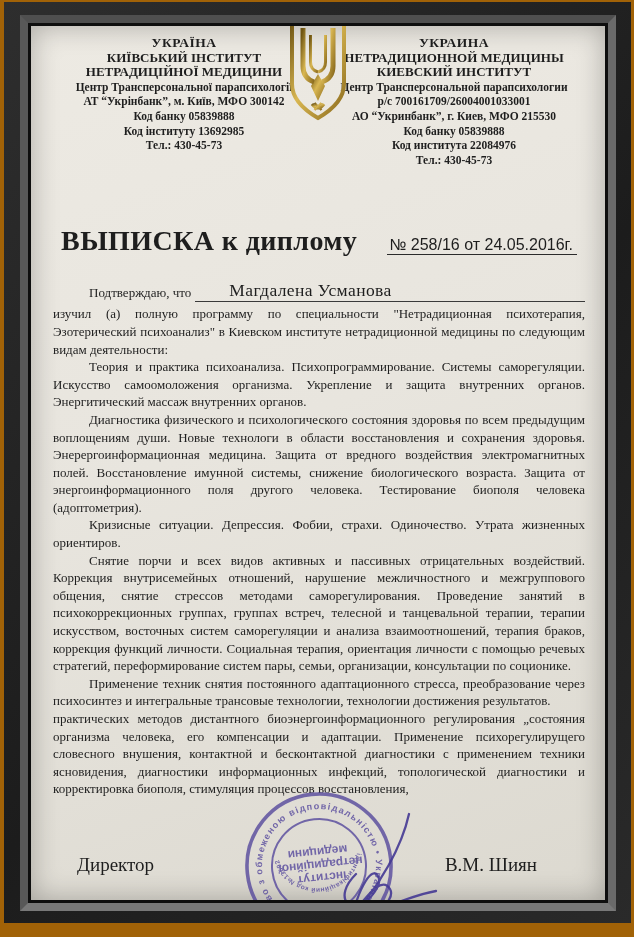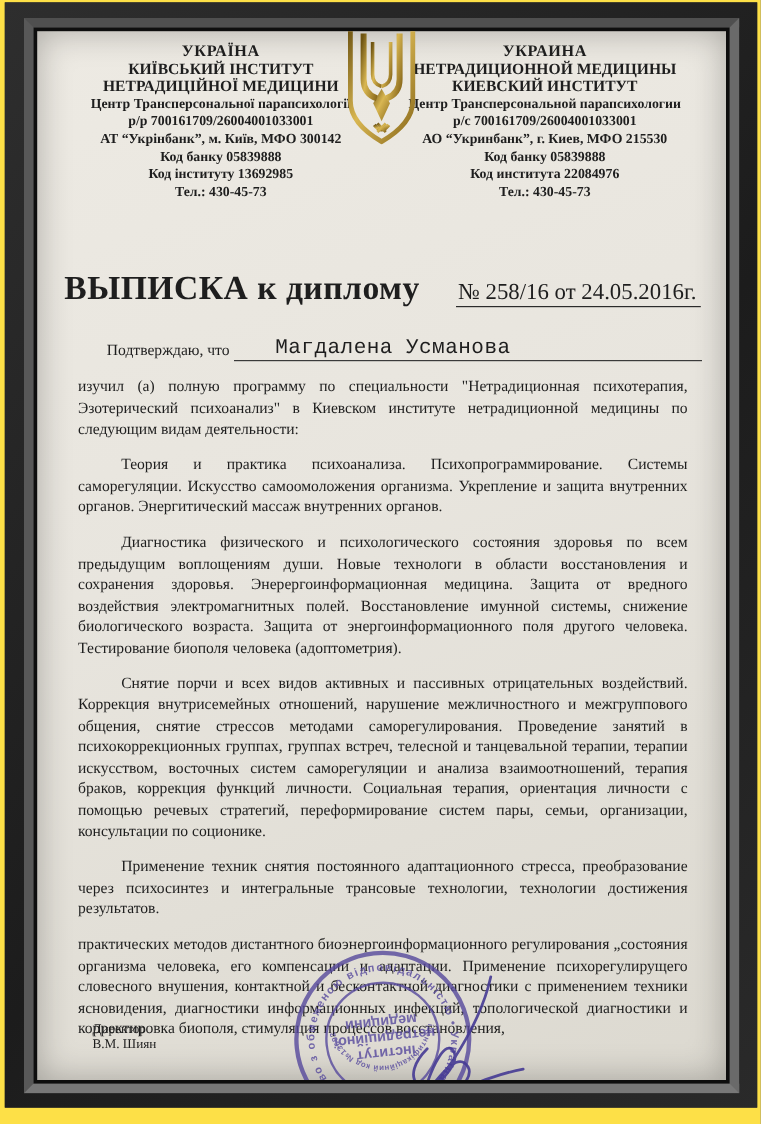--- a/index.html
+++ b/index.html
@@ -1,18 +1,18 @@
 <!DOCTYPE html>
 <html><head>
 <meta charset="utf-8">
 <style>
   html,body{margin:0;padding:0;background:#888;}
   .photo{
     position:relative;width:634px;height:937px;overflow:hidden;
-    background:#fde047;
+    background:#a16207;
     font-family:"Liberation Serif","DejaVu Serif",serif;
   }
   
   .frame{position:absolute;left:4px;top:2px;right:3px;bottom:14px;background:#232323;}
   .frame:before{content:"";position:absolute;inset:0;background:linear-gradient(135deg,#2e2e2e 0%,#1c1c1c 55%,#2a2a2a 100%);}
   .bevel{position:absolute;left:16px;top:13px;right:15px;bottom:12px;
     border:8px solid #5d5d5d;border-color:#4f4f4f #6a6a6a #787878 #585858;
     background:#0e0e0e;}
   .paper{
     position:absolute;left:31px;top:26px;width:574px;height:874px;overflow:hidden;
@@ -26,41 +26,41 @@
   .header-row{display:flex;justify-content:space-between;margin-top:4px;}
   .header-col{width:262px;text-align:center;font-weight:bold;line-height:14.6px;font-size:11.5px;}
   .header-col .h1{font-size:13.5px;letter-spacing:.5px;}
   .header-col .h2{font-size:13px;}
   .emblem{position:absolute;left:50%;top:-6px;transform:translateX(-50%);width:66px;height:114px;}
 
   
   .title-row{margin-top:58px;text-align:center;white-space:nowrap;}
   .title-main{font-size:28px;font-weight:bold;letter-spacing:.4px;}
   .title-number{
-    font-family:Liberation Serif, serif;
-    font-size:19px;margin-left:26px;border-bottom:1.6px solid #2b2b2b;padding:0 4px 1px 2px;
+    font-family:Liberation Sans, sans-serif;
+    font-size:16px;margin-left:26px;border-bottom:1.6px solid #2b2b2b;padding:0 4px 1px 2px;
   }
 
   
   .confirm-row{display:flex;align-items:flex-end;margin-top:23px;padding-left:36px;}
   .confirm-prefix{font-size:13px;white-space:nowrap;padding-bottom:1px;}
   .name-wrap{flex:1;border-bottom:1.6px solid #3a3a3a;margin-left:4px;padding-left:34px;}
-  .student-name{font-size:17.5px;letter-spacing:.4px;font-family:Liberation Mono, monospace;}
+  .student-name{font-size:17.5px;letter-spacing:.4px;}
 
   
   .body{margin-top:3px;font-size:13px;line-height:17.6px;text-align:justify;}
-  .body p{margin:12px;}
+  .body p{margin:0;}
   .body p.indent{text-indent:36px;}
   .caps-label{letter-spacing:.5px;}
   .sp{display:inline-block;width:26px;}
 
   
   .footer-row{position:absolute;left:46px;right:0;bottom:24px;display:flex;
-    justify-content:space-between;font-size:11px;flex-direction:column;}
-  .sig-name{padding-right:32px;}
+    justify-content:space-between;font-size:19px;}
+  .sig-name{padding-right:68px;}
 
   .stamp-svg{position:absolute;left:200px;top:752px;opacity:.92;}
   .sign-svg{position:absolute;left:225px;top:728px;}
 </style>
 </head>
 <body>
 
 <div class="photo">
   <div class="frame">
     <div class="bevel"></div>
@@ -89,21 +89,20 @@
           <path d="M29.5 83 L36.5 90 M36.5 83 L29.5 90" fill="none" stroke="url(#gold)" stroke-width="2.4"></path>
         </svg>
       </div>
 
       <div class="header-row">
         <div class="header-col">
           <div class="h1">УКРАЇНА</div>
           <div class="h2">КИЇВСЬКИЙ ІНСТИТУТ</div>
           <div class="h2">НЕТРАДИЦІЙНОЇ МЕДИЦИНИ</div>
           <div>Центр Трансперсональної парапсихології</div>
-          <div>р/р 700161709/26004001033001</div>
           <div>АТ “Укрінбанк”, м. Київ, МФО 300142</div>
           <div>Код банку 05839888</div>
           <div>Код інституту 13692985</div>
           <div>Тел.: 430-45-73</div>
         </div>
         <div class="header-col">
           <div class="h1">УКРАИНА</div>
           <div class="h2">НЕТРАДИЦИОННОЙ МЕДИЦИНЫ</div>
           <div class="h2">КИЕВСКИЙ ИНСТИТУТ</div>
           <div>Центр Трансперсональной парапсихологии</div>
@@ -124,20 +123,21 @@
         <span class="confirm-prefix">Подтверждаю, что</span>
         <span class="name-wrap">
           <span class="student-name">Магдалена Усманова</span>
         </span>
       </div>
 
       <div class="body">
         <p class="noindent">изучил (а) полную программу по специальности "Нетрадиционная психотерапия, Эзотерический психоанализ" в Киевском институте нетрадиционной медицины по следующим видам деятельности:</p>
         <p class="indent">Теория и практика психоанализа. Психопрограммирование. Системы саморегуляции. Искусство самоомоложения организма. Укрепление и защита внутренних органов. Энергитический массаж внутренних органов.</p>
         <p class="indent">Диагностика физического и психологического состояния здоровья по всем предыдущим воплощениям души. Новые технологи в области восстановления и сохранения здоровья. Энерергоинформационная медицина. Защита от вредного воздействия электромагнитных полей. Восстановление имунной системы, снижение биологического возраста. Защита от энергоинформационного поля другого человека. Тестирование биополя человека (адоптометрия).</p>
+        <p class="indent">Кризисные ситуации. Депрессия. Фобии, страхи. Одиночество. Утрата жизненных ориентиров.</p>
         <p class="indent">Снятие порчи и всех видов активных и пассивных отрицательных воздействий. Коррекция внутрисемейных отношений, нарушение межличностного и межгруппового общения, снятие стрессов методами саморегулирования. Проведение занятий в психокоррекционных группах, группах встреч, телесной и танцевальной терапии, терапии искусством, восточных систем саморегуляции и анализа взаимоотношений, терапия браков, коррекция функций личности. Социальная терапия, ориентация личности с помощью речевых стратегий, переформирование систем пары, семьи, организации, консультации по соционике.</p>
         <p class="indent">Применение техник снятия постоянного адаптационного стресса, преобразование через психосинтез и интегральные трансовые технологии, технологии достижения результатов.</p>
         <p class="noindent">практических методов дистантного биоэнергоинформационного регулирования „состояния организма человека, его компенсации и адаптации. Применение психорегулирущего словесного внушения, контактной и бесконтактной диагностики с применением техники ясновидения, диагностики информационных инфекций, топологической диагностики и корректировка биополя, стимуляция процессов восстановления,</p>
       </div>
 
       <div class="footer-row">
         <span>Директор</span>
         <span class="sig-name">В.М. Шиян</span>
       </div>
     </div>

